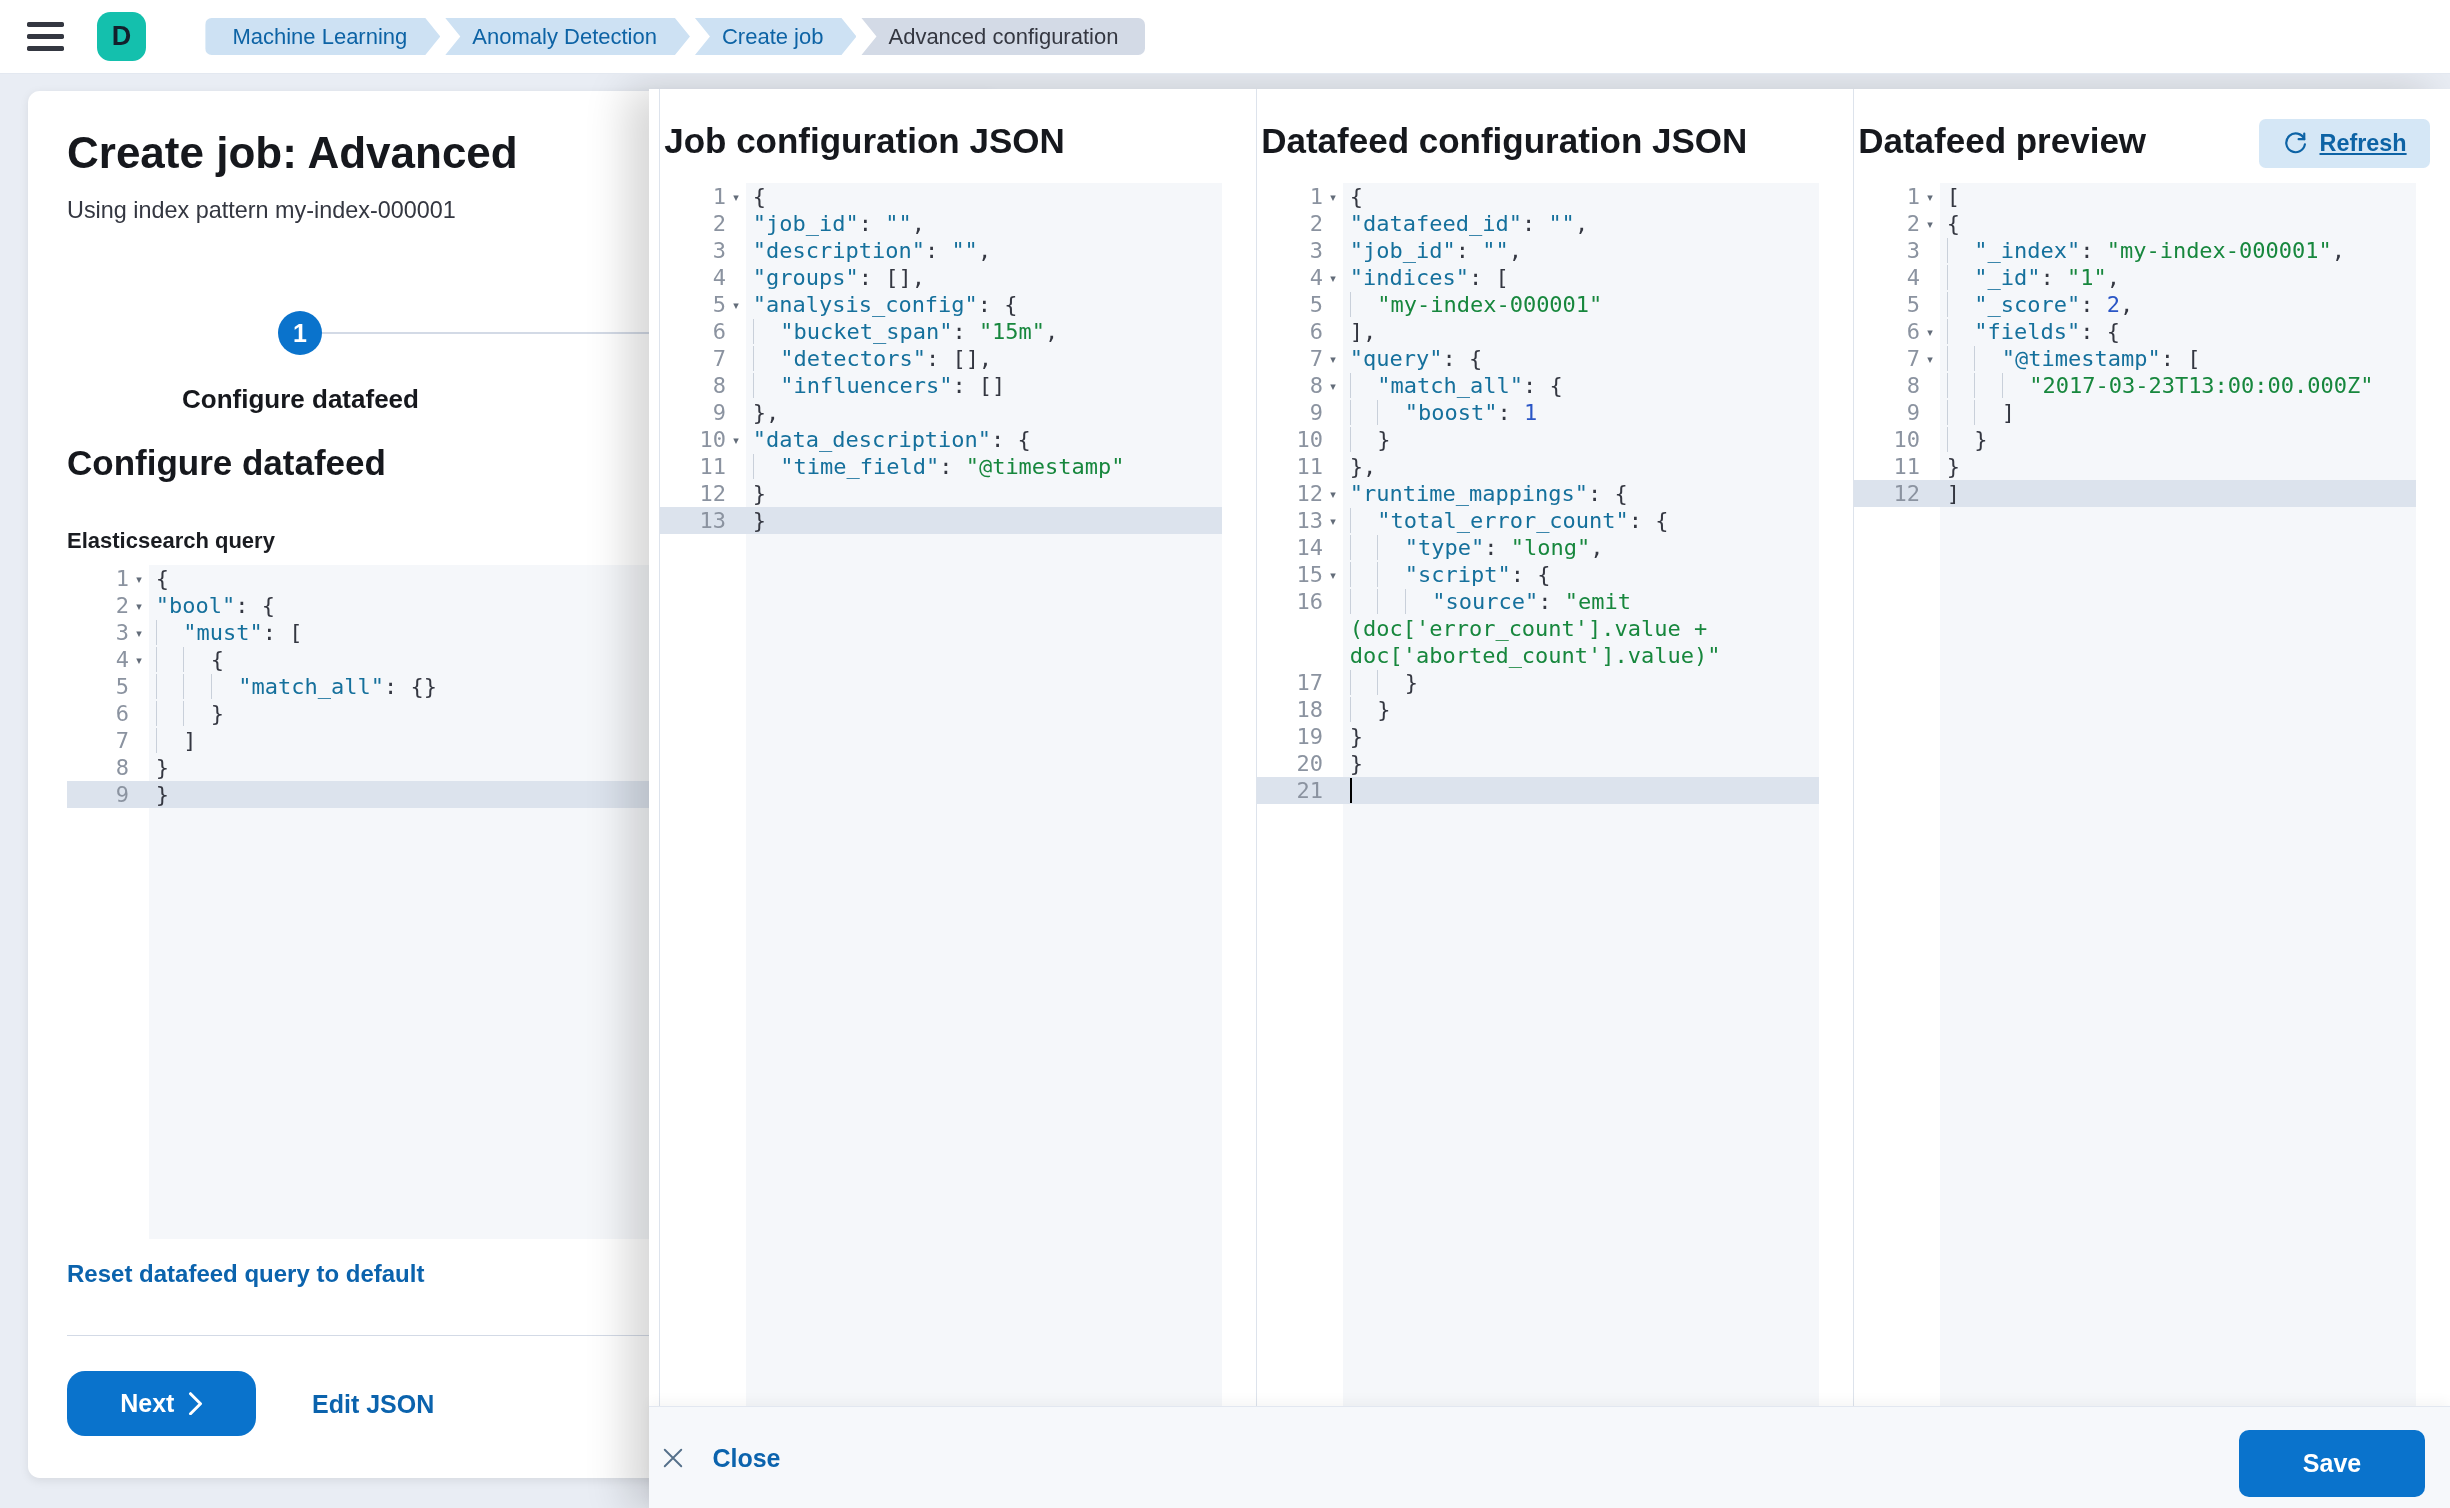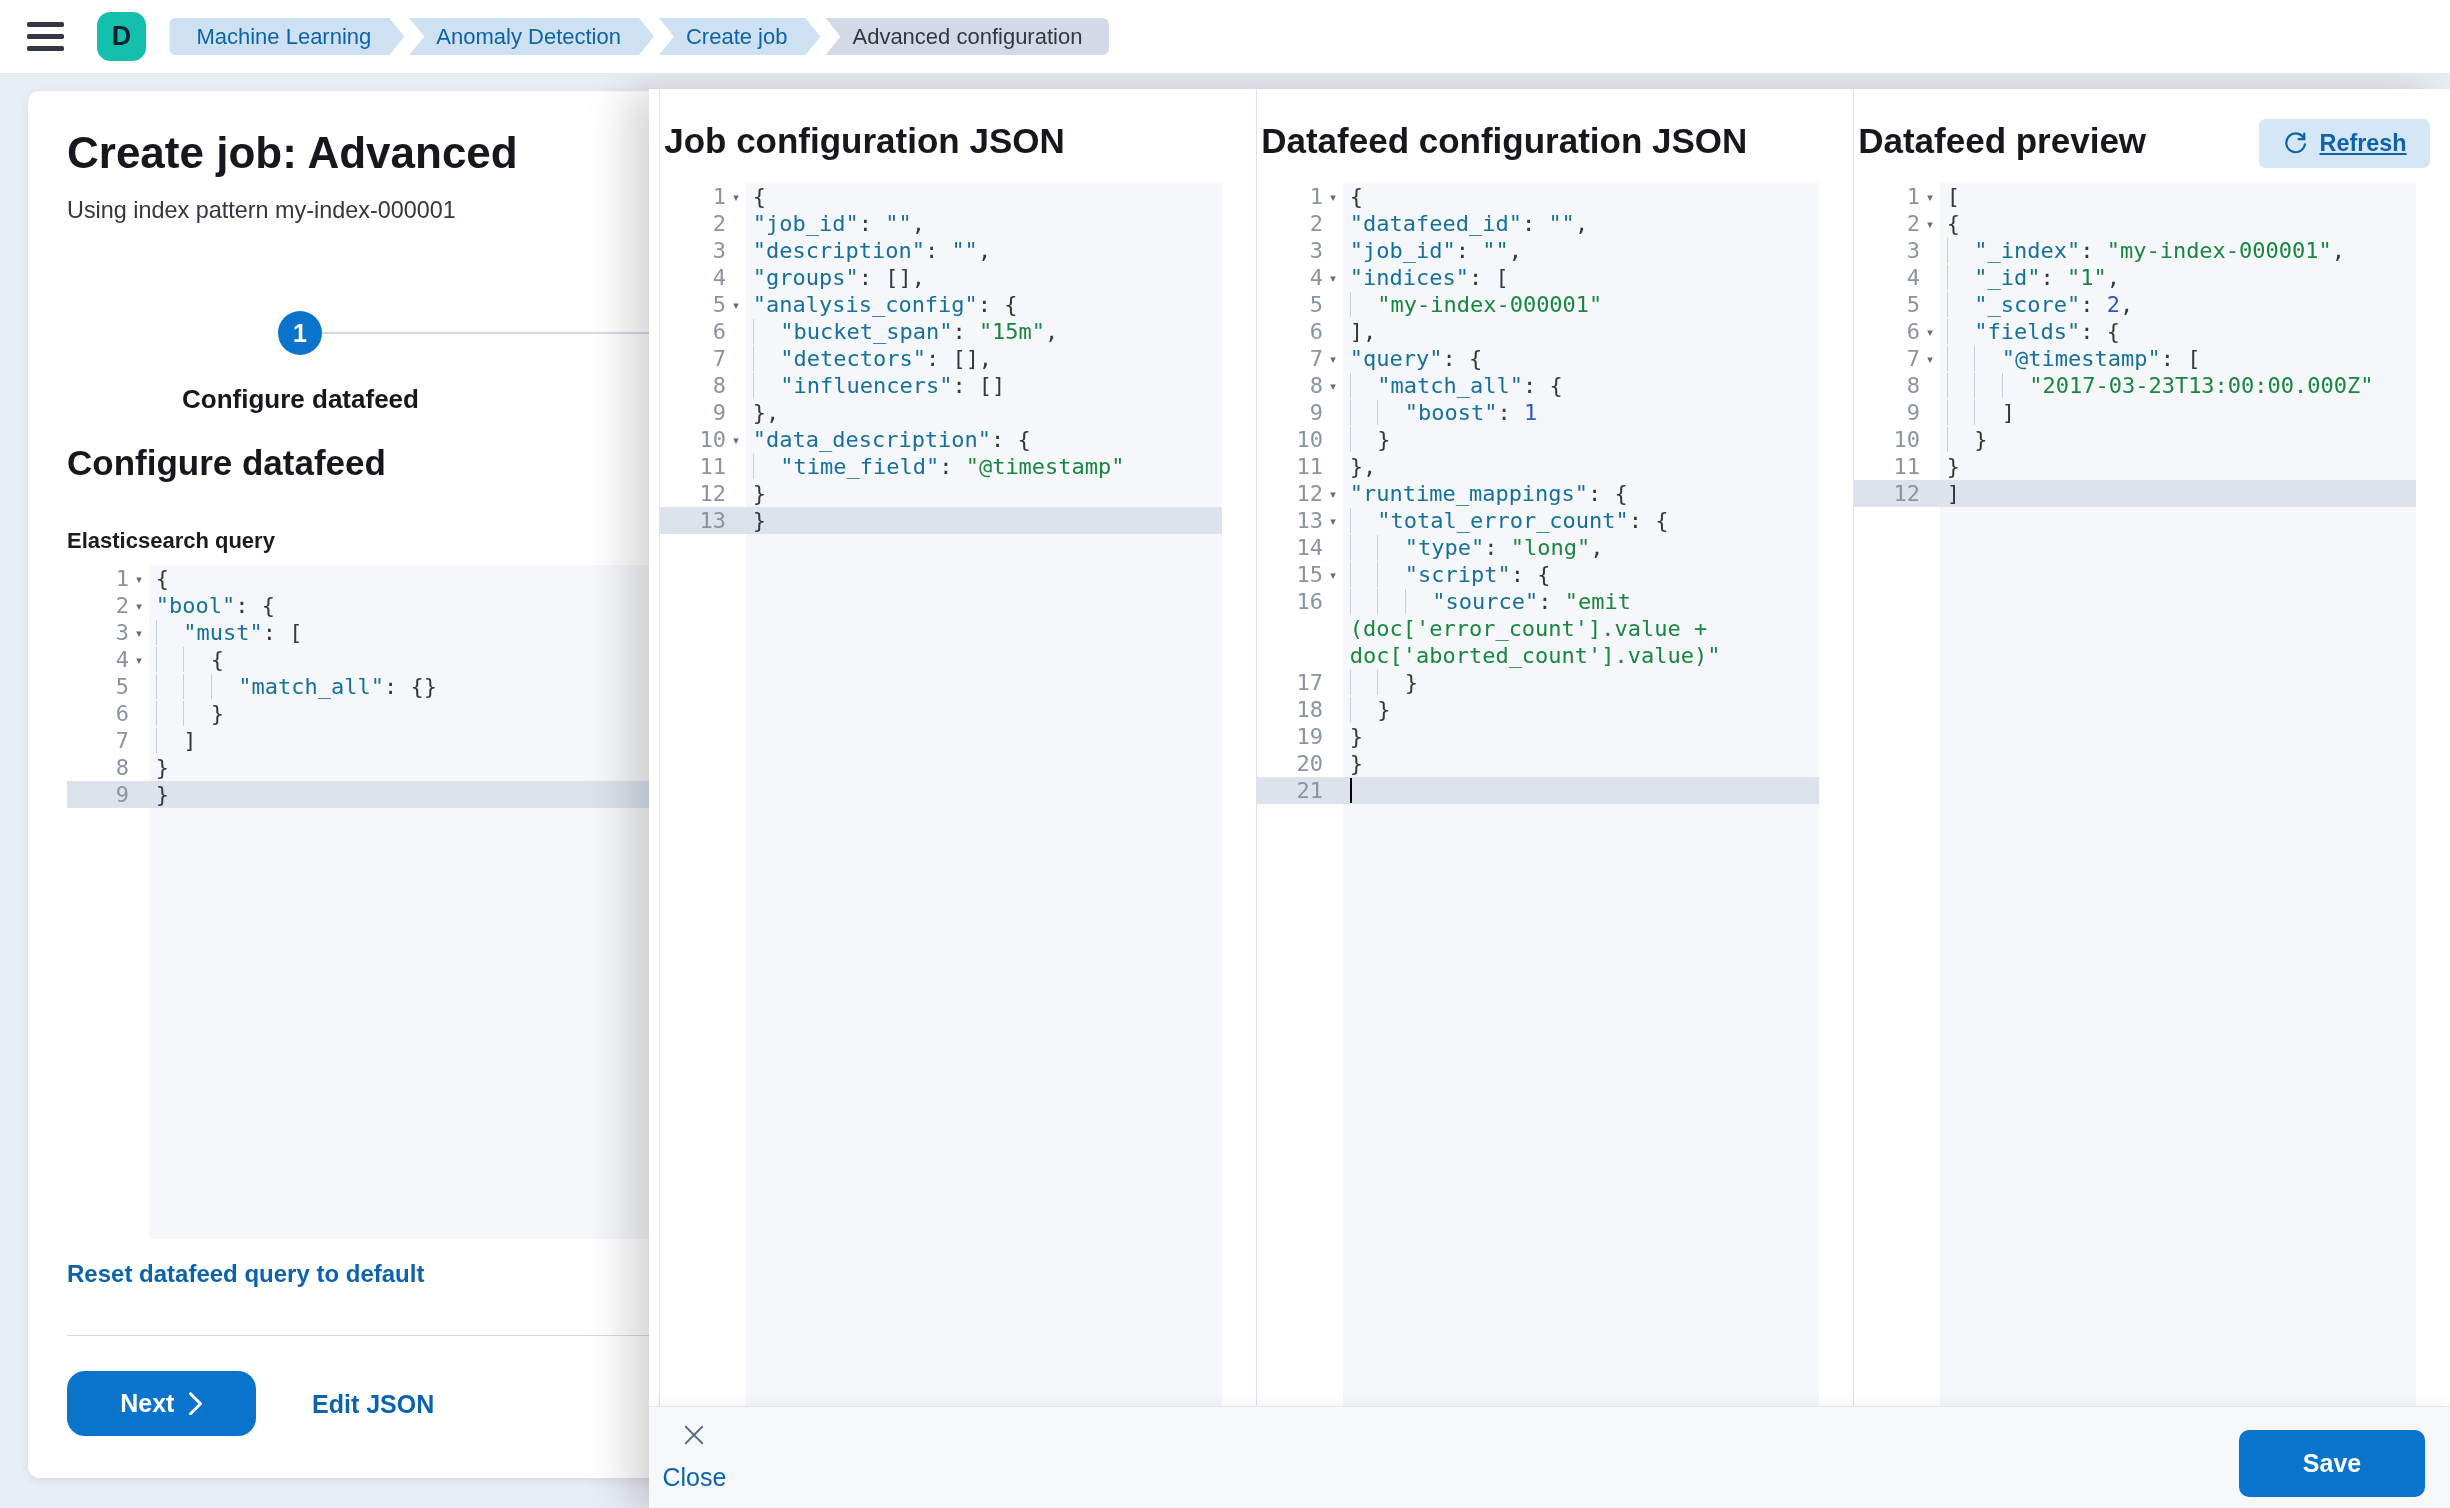--- a/index.html
+++ b/index.html
@@ -12,21 +12,21 @@
   .hamburger { width:37px; height:28.5px; margin-left:27px; display:flex; flex-direction:column;
                justify-content:space-between; cursor:pointer; }
   .hamburger i { display:block; height:5px; background:#343741; border-radius:1.7px; }
   .avatar { width:49px; height:49px; border-radius:13.4px; background:#14c0ad; color:#13202c;
             font-size:27px; font-weight:600; display:flex; align-items:center; justify-content:center;
             margin-left:33px; }
   .crumbs { display:flex; align-items:center; margin-left:23.4px; }
   .crumb { height:37px; display:flex; align-items:center; font-size:22px; font-weight:500;
            padding:0 33px 0 27px; white-space:nowrap; cursor:pointer; }
   .crumb.blue { background:#cde1f3; color:#0d63a5;
-     clip-path:polygon(0 0, calc(100% - 15px) 0, 100% 50%, calc(100% - 15px) 100%, 0 100%, 15px 50%); }
+     clip-path:polygon(0 0, calc(100% - 15px) 0, 100% 50%, calc(100% - 15px) 100%, 0 100%, 15px 50%);margin-left:36px; }
   .crumb.first { border-radius:6.7px 0 0 6.7px;
      clip-path:polygon(0 0, calc(100% - 15px) 0, 100% 50%, calc(100% - 15px) 100%, 0 100%); }
   .crumb + .crumb { margin-left:5px; }
   .crumb.current { background:#d3dae6; color:#343741; border-radius:0 6.7px 6.7px 0; cursor:default;
      clip-path:polygon(0 0, 100% 0, 100% 100%, 0 100%, 15px 50%); padding-right:27px; }
 
   
   .card { position:absolute; left:28px; top:91px; width:971px; height:1387px; background:#fff;
           border-radius:11.7px; box-shadow:0 2.5px 10px rgba(0,0,0,.08); z-index:10; }
   .card h1 { position:absolute; left:39px; top:37px; font-size:44px; font-weight:700; color:#16181d; }
@@ -78,22 +78,22 @@
   
   #esq { left:39px; top:474px; width:896px; height:674px; }
   #esq .codebg { left:82px; right:0; }
   #esq .gut { width:82px; }
   .flyout .editor .codebg { left:86px; right:0; }
 
   
   .bottombar { position:absolute; left:0; right:0; bottom:0; height:103px; background:#f6f8fb;
                border-top:0.8px solid #e2e7f0; box-shadow:0 -5px 11.7px rgba(0,0,0,.04);
                display:flex; align-items:center; }
-  .closebtn { display:flex; align-items:center; gap:17px; margin-left:13.4px; cursor:pointer;
-              color:#0b63ad; font-size:25px; font-weight:400;flex-direction:column; }
+  .closebtn { display:flex; align-items:center; gap:28px; margin-left:13.4px; cursor:pointer;
+              color:#0b63ad; font-size:25px; font-weight:700; }
   .savebtn { position:absolute; right:25px; top:22.6px; width:186px; height:67px; background:#0a73cc;
              border:none; border-radius:10px; color:#fff; font-size:25px; font-weight:600;
              font-family:inherit; cursor:pointer; }
 </style>
 </head>
 <body>
 
 <div class="header">
   <div class="hamburger">
       <i></i>

